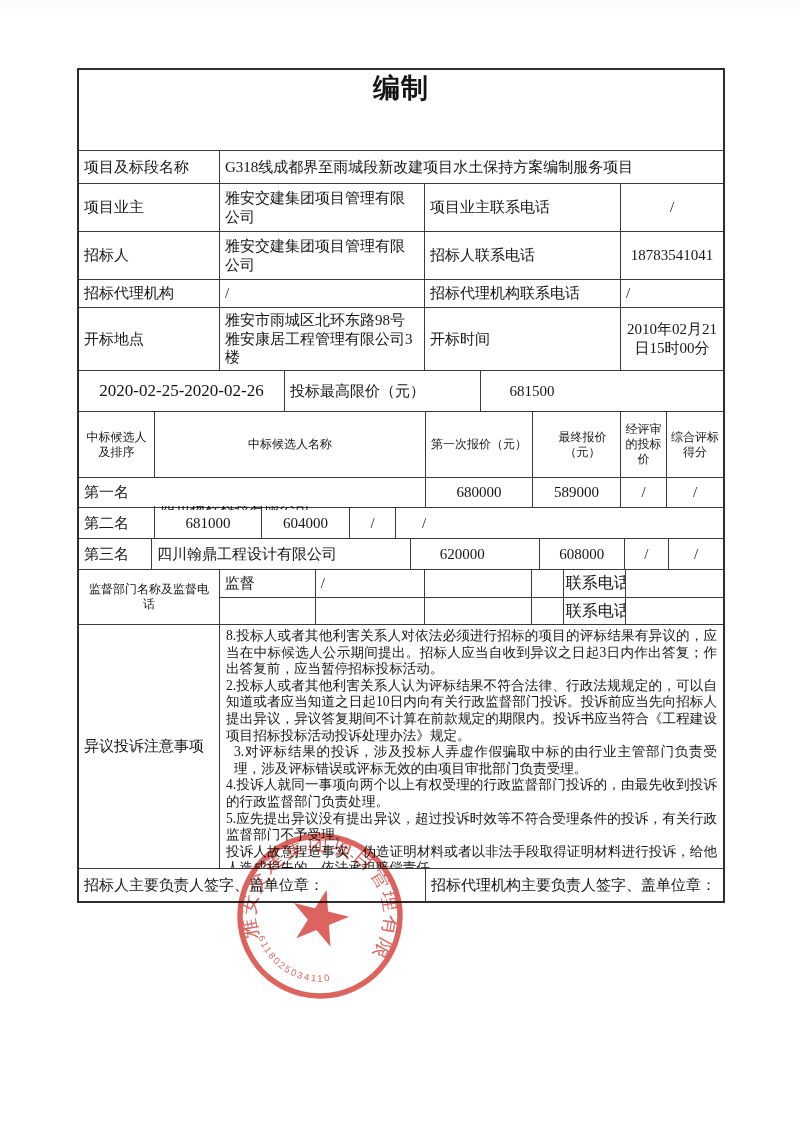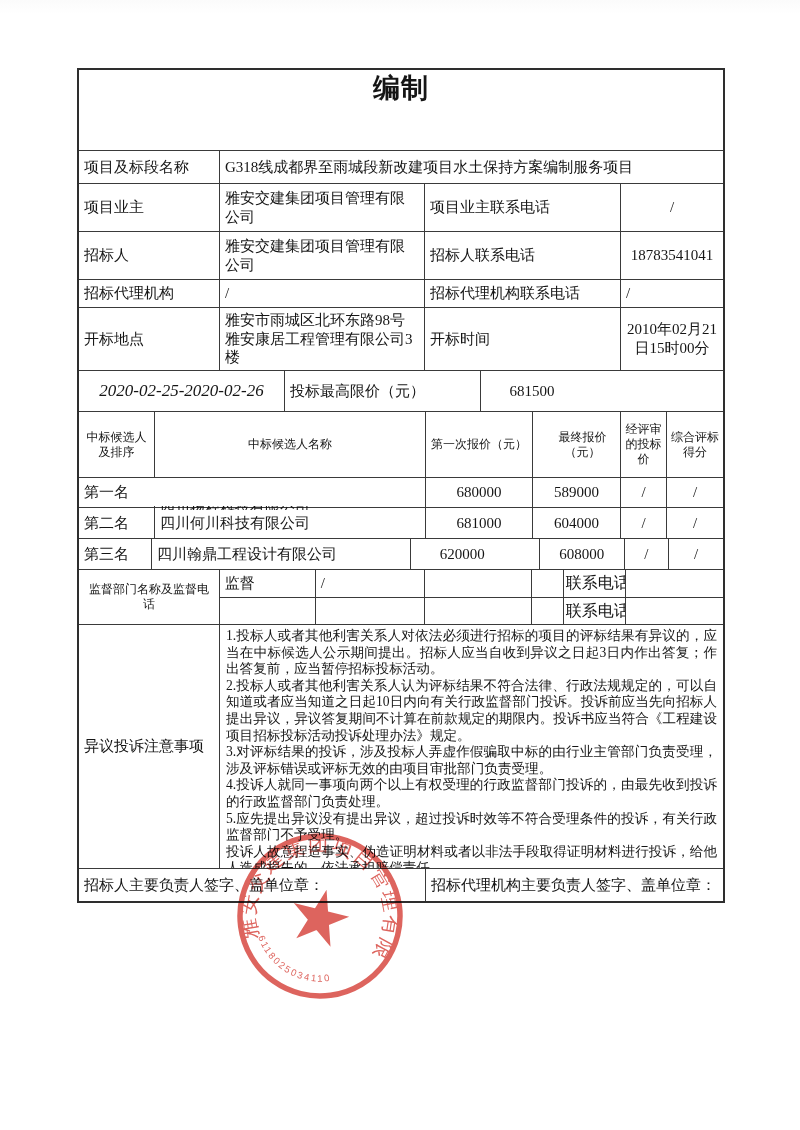--- a/index.html
+++ b/index.html
@@ -86,21 +86,21 @@
     </div>
 
     <div class="row" style="height:63px;">
       <div class="c" style="width:140px;">开标地点</div>
       <div class="c" style="width:205px;">雅安市雨城区北环东路98号雅安康居工程管理有限公司3楼</div>
       <div class="c" style="width:196px;">开标时间</div>
       <div class="c center" style="width:103px;">2010年02月21日15时00分</div>
     </div>
 
     <div class="row" style="height:41px;">
-      <div class="c center" style="width:205px;font-size:17px;font-style:italic;">2020-02-25-2020-02-26</div>
+      <div class="c center" style="width:205px;font-size:17px;">2020-02-25-2020-02-26</div>
       <div class="c" style="width:196px;">投标最高限价（元）</div>
       <div class="c center num" style="width:103px;">681500</div>
     </div>
 
     <div class="row" style="height:66px;">
       <div class="c small-head" style="width:75px;">中标候选人及排序</div>
       <div class="c small-head" style="width:271px;">中标候选人名称</div>
       <div class="c small-head" style="width:107px;">第一次报价（元）</div>
       <div class="c small-head" style="width:88px;padding-left:17px;">最终报价（元）</div>
       <div class="c small-head" style="width:46px;padding:2px 3px;">经评审的投标价</div>
@@ -111,21 +111,20 @@
       <div class="c" style="width:75px;">第一名</div>
       <div class="c" style="width:271px;margin-top:28px;">四川扬程科技有限公司</div>
       <div class="c center num" style="width:107px;">680000</div>
       <div class="c center num" style="width:88px;">589000</div>
       <div class="c center" style="width:46px;">/</div>
       <div class="c center" style="width:57px;">/</div>
     </div>
 
     <div class="row" style="height:31px;">
       <div class="c" style="width:75px;">第二名</div>
-      <div class="c" style="width:271px;">四川何川科技有限公司</div>
       <div class="c center num" style="width:107px;">681000</div>
       <div class="c center num" style="width:88px;">604000</div>
       <div class="c center" style="width:46px;">/</div>
       <div class="c center" style="width:57px;">/</div>
     </div>
 
     <div class="row" style="height:31px;">
       <div class="c" style="width:75px;">第三名</div>
       <div class="c" style="width:271px;">四川翰鼎工程设计有限公司</div>
       <div class="c center num" style="width:107px;">620000</div>
@@ -153,23 +152,23 @@
           <div class="c clip-cell" style="width:62px;">联系电话</div>
           <div class="c" style="flex:1;"></div>
         </div>
       </div>
     </div>
 
     <div class="row" style="height:244px;">
       <div class="c" style="width:140px;">异议投诉注意事项</div>
       <div class="c" style="width:504px;align-items:flex-start;padding:0;">
         <div>
-          <span class="notice-text" style="padding-bottom:0;">1.投标人或者其他利害关系人对依法必须进行招标的项目的评标结果有异议的，应当在中标候选人公示期间提出。招标人应当自收到异议之日起3日内作出答复；作出答复前，应当暂停招标投标活动。</span>
+          <span class="notice-text" style="padding-bottom:0;">8.投标人或者其他利害关系人对依法必须进行招标的项目的评标结果有异议的，应当在中标候选人公示期间提出。招标人应当自收到异议之日起3日内作出答复；作出答复前，应当暂停招标投标活动。</span>
           <span class="notice-text" style="padding-top:0;padding-bottom:0;">2.投标人或者其他利害关系人认为评标结果不符合法律、行政法规规定的，可以自知道或者应当知道之日起10日内向有关行政监督部门投诉。投诉前应当先向招标人提出异议，异议答复期间不计算在前款规定的期限内。投诉书应当符合《工程建设项目招标投标活动投诉处理办法》规定。</span>
-          <span class="notice-text" style="padding-top:0;padding-bottom:0;">3.对评标结果的投诉，涉及投标人弄虚作假骗取中标的由行业主管部门负责受理，涉及评标错误或评标无效的由项目审批部门负责受理。</span>
+          <span class="notice-text" style="padding-top:0;padding-bottom:0;margin-left:8px;">3.对评标结果的投诉，涉及投标人弄虚作假骗取中标的由行业主管部门负责受理，涉及评标错误或评标无效的由项目审批部门负责受理。</span>
           <span class="notice-text" style="padding-top:0;padding-bottom:0;">4.投诉人就同一事项向两个以上有权受理的行政监督部门投诉的，由最先收到投诉的行政监督部门负责处理。</span>
           <span class="notice-text" style="padding-top:0;padding-bottom:0;">5.应先提出异议没有提出异议，超过投诉时效等不符合受理条件的投诉，有关行政监督部门不予受理。</span>
           <span class="notice-text" style="padding-top:0;">投诉人故意捏造事实、伪造证明材料或者以非法手段取得证明材料进行投诉，给他人造成损失的，依法承担赔偿责任。</span>
         </div>
       </div>
     </div>
 
     <div class="row" style="height:33px;">
       <div class="c" style="width:346px;">招标人主要负责人签字、盖单位章：</div>
       <div class="c" style="width:298px;">招标代理机构主要负责人签字、盖单位章：</div>

